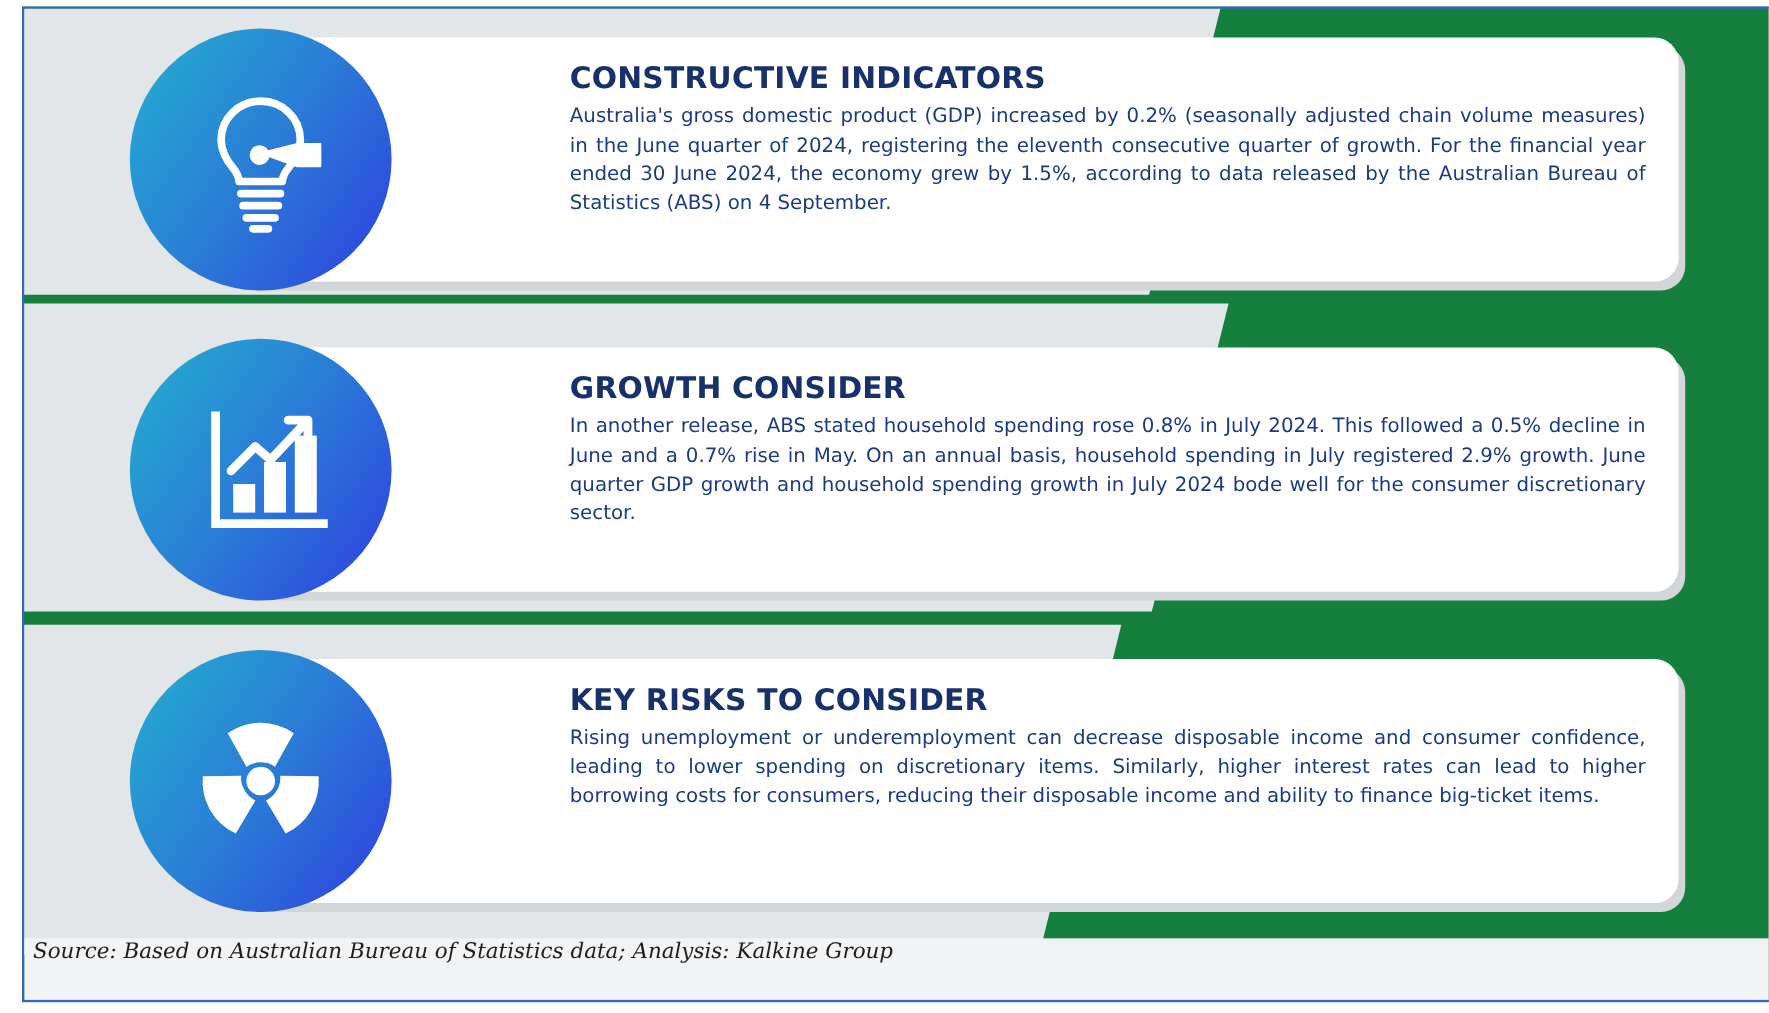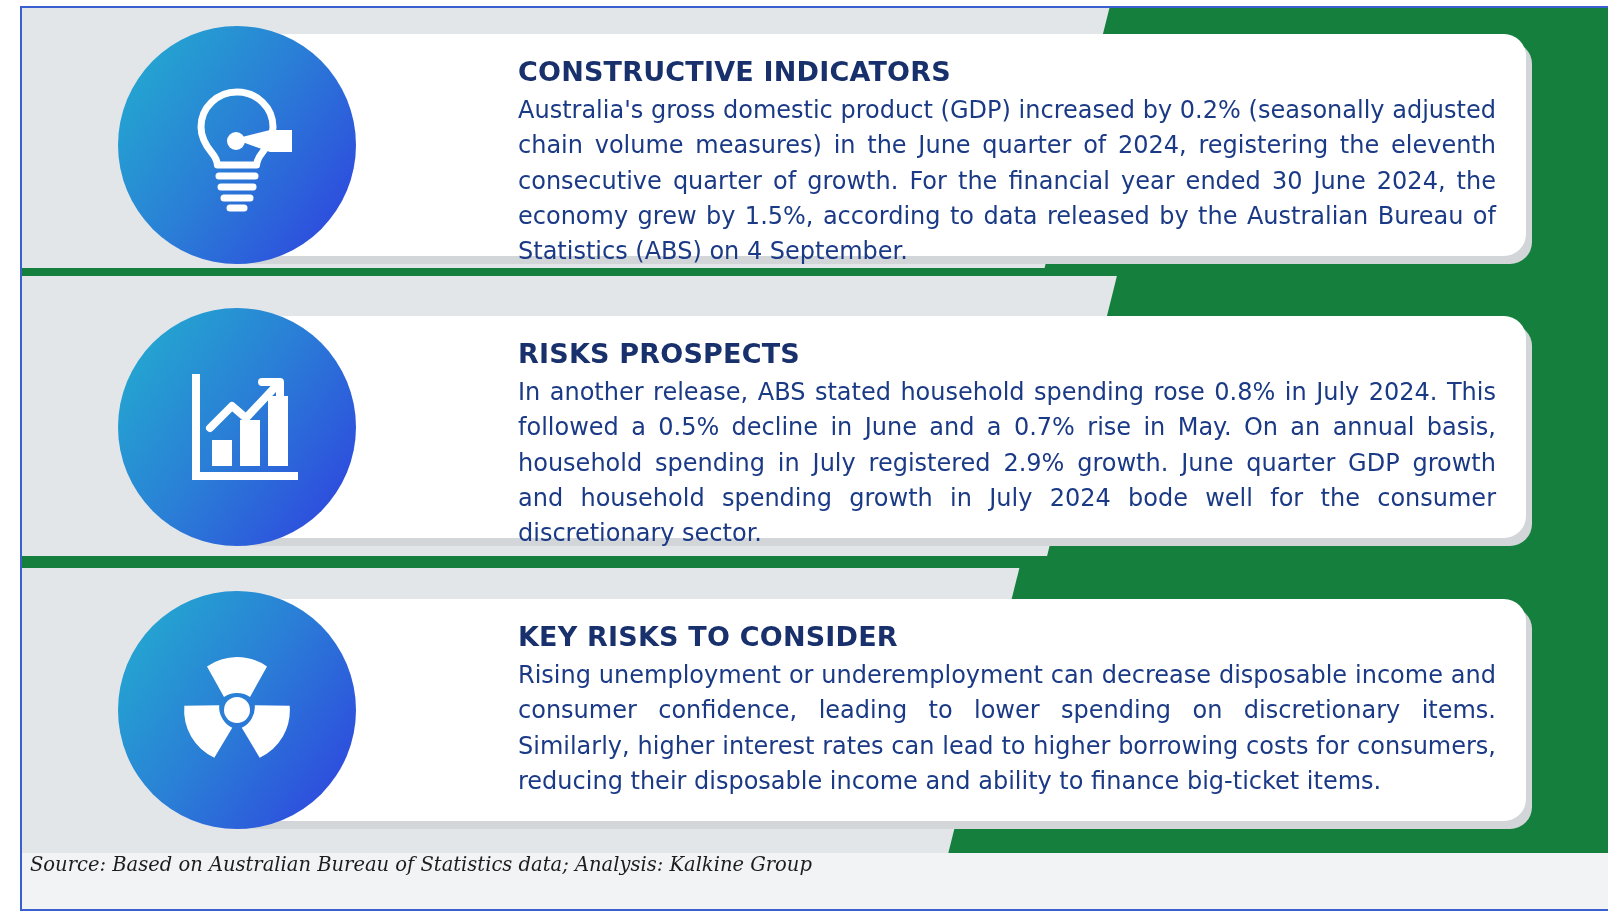--- a/index.html
+++ b/index.html
@@ -79,21 +79,21 @@
   .card-title {
     color: #18306b;
     font-size: 27px;
     font-weight: bold;
     letter-spacing: .2px;
     margin: 6px 0 6px 0;
     line-height: 1.15;
   }
   .card-body {
     color: #1b3a86;
-    font-size: 24px;
+    font-size: 18px;
     line-height: 1.47;
     text-align: justify;
     margin: 0;
   }
 
   .icon-circle {
     position: absolute;
     left: 0px;
     top: 0px;
     width: 238px;
@@ -158,21 +158,21 @@
             </g>
             <circle cx="74" cy="71" r="9" fill="#ffffff"></circle>
             <path d="M104 62 L130 62 L130 80 L104 80 Z" fill="#ffffff"></path>
           </svg>
         </div>
       </div>
 
       <div class="row row-2">
         <div class="card">
           <div class="card-inner">
-            <div class="card-title">RISKS PROSPECTS</div>
+            <div class="card-title">GROWTH CONSIDER</div>
             <p class="card-body">In another release, ABS stated household spending rose 0.8% in July 2024. This followed a 0.5% decline in June and a 0.7% rise in May. On an annual basis, household spending in July registered 2.9% growth. June quarter GDP growth and household spending growth in July 2024 bode well for the consumer discretionary sector.</p>
           </div>
         </div>
         <div class="icon-circle">
           <svg width="150" height="150" viewBox="0 0 150 150" aria-hidden="true">
             <g stroke="#ffffff" stroke-width="8" fill="none" stroke-linecap="square">
               <polyline points="34,26 34,124 132,124"></polyline>
             </g>
             <g fill="#ffffff">
               <rect x="50" y="88" width="20" height="26"></rect>

